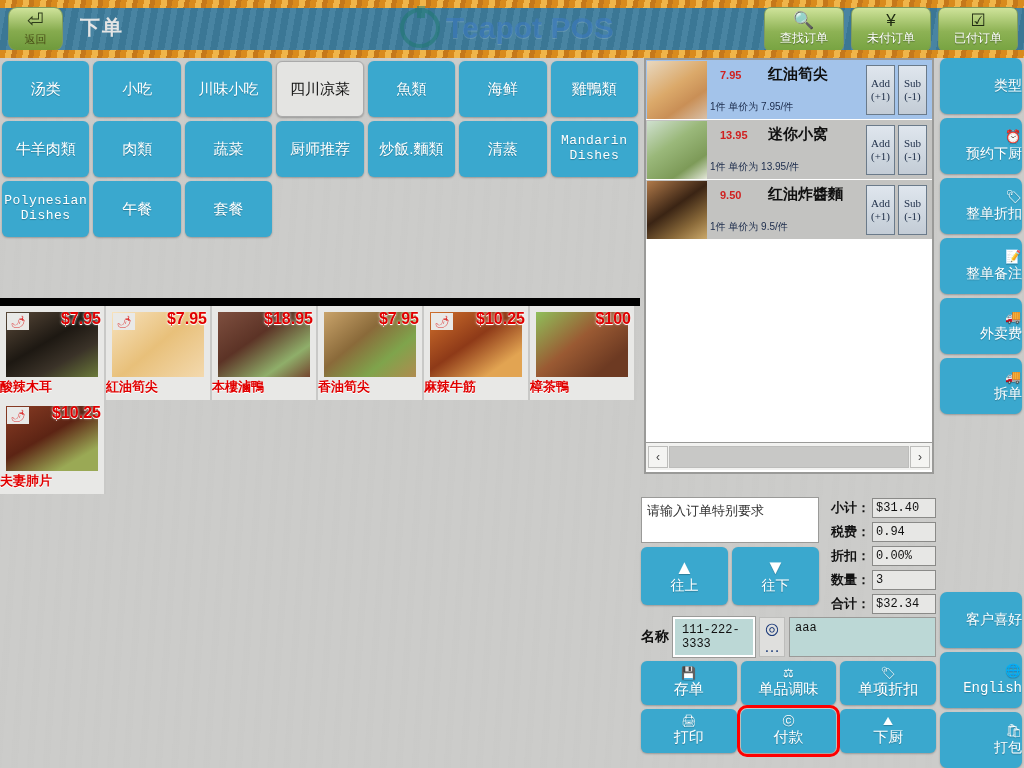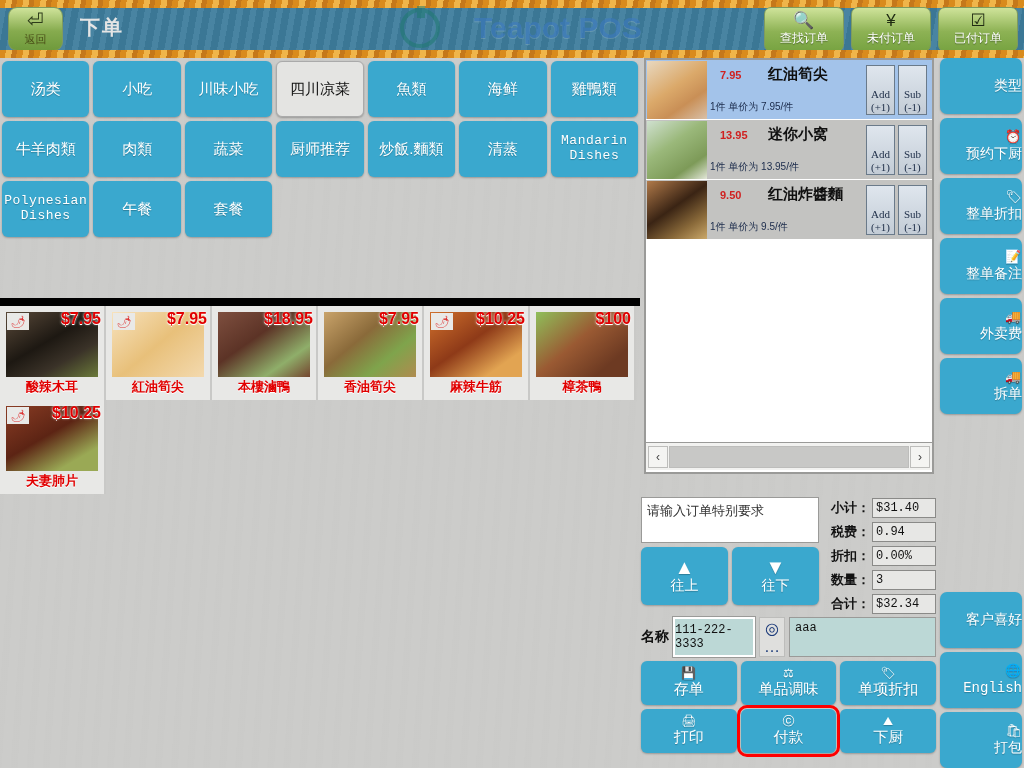--- a/index.html
+++ b/index.html
@@ -35,21 +35,21 @@
   .back-btn{ position:absolute; left:8px; top:7px; width:55px; height:44px;
     border-radius:9px; border:1px solid #7f9b5e;
     background:linear-gradient(#cfe39a,#86ab4e 55%,#6f9a3c);
     display:flex; flex-direction:column; align-items:center; justify-content:center;
     color:#2a4a10; cursor:pointer; }
   .back-btn .glyph{ font-size:20px; line-height:18px; color:#2d3b1a; }
   .back-btn .lbl{ font-size:11px; color:#4a4f18; margin-top:3px;}
   .hdr-title{ position:absolute; left:80px; top:14px; color:#e5e5e5;
     font-size:20px; font-weight:bold; letter-spacing:2px; }
   .logo{ position:absolute; left:400px; top:8px; display:flex; align-items:center;
-    opacity:.52;gap:28px; }
+    opacity:.52; }
   .logo-mark{ width:40px; height:40px; border-radius:50%; border:4px solid #1d7a6e;
     position:relative; }
   .logo-mark:after{content:""; position:absolute; left:13px; top:-6px; width:8px;height:12px;
      background:#1d7a6e;}
   .logo-text{ font-size:30px; font-weight:bold; color:#3c79c8; margin-left:6px;
      text-shadow:0 1px 0 rgba(255,255,255,.3);}
   .hdr-right{ position:absolute; right:6px; top:7px; display:flex; gap:7px; }
   .hdr-btn{ width:80px; height:45px; border-radius:7px; border:1px solid #7f9b5e;
     background:linear-gradient(#cfe39a,#8db254 55%,#77a341);
     display:flex; flex-direction:column; align-items:center; justify-content:center;
@@ -76,21 +76,21 @@
   .prod-wrap{ position:absolute; left:0; top:306px; width:640px; height:190px; }
   .prod-grid{ display:flex; flex-wrap:wrap; }
   .prod{ position:relative; width:106px; height:94px; cursor:pointer;
      border-right:2px solid #c9c9c7; background:#e8e8e6; overflow:hidden;}
   .prod .img{ position:absolute; left:6px; top:6px; right:6px; height:65px; }
   .prod .price{ position:absolute; right:3px; top:4px; color:#e10000; font-size:16px;
      font-weight:bold; text-shadow:0 1px 0 #fff,0 0 3px #fff; }
   .prod .spicy{ position:absolute; left:7px; top:7px; width:22px; height:17px;
      background:#e9e9e7; display:flex; align-items:center; justify-content:center;
      font-size:12px; color:#d33; }
-  .prod .nm{ position:absolute; left:0; right:0; bottom:4px; text-align:center;
+  .prod .nm{ position:absolute; left:0; right:0; bottom:4px; 
      color:#e10000; font-size:13px; font-weight:bold; text-shadow:0 1px 0 #fff;}
 
   
   .f0{background:linear-gradient(150deg,#5a4a3a,#1d1812 45%,#3a3228 70%,#6b7a3a);}
   .f1{background:linear-gradient(140deg,#f7e2bd,#e8c07a 50%,#f3d9ae);}
   .f2{background:linear-gradient(145deg,#7e4f3f,#5c3326 40%,#8fae6a 75%,#74452f);}
   .f3{background:linear-gradient(140deg,#c9a36a,#8a6a3a 40%,#7fa44c 70%,#b08b4f);}
   .f4{background:linear-gradient(145deg,#d0702c,#8e3a18 45%,#e2a452 80%);}
   .f5{background:linear-gradient(140deg,#8fbf5a,#9a5a33 45%,#6d3a22 80%);}
   .f6{background:linear-gradient(150deg,#8a3c24,#5c2414 45%,#9aa955 80%);}
@@ -109,21 +109,21 @@
   .orow .mid{ flex:1; position:relative; padding:4px 4px 0 6px;border-radius:14px; }
   .orow .pr{ color:#d02020; font-size:11px; font-weight:bold; position:absolute;
      left:12px; top:9px;}
   .orow .nm{ color:#101010; font-size:15px; font-weight:bold; position:absolute;
      left:60px; top:5px; }
   .orow .sub{ position:absolute; left:2px; bottom:5px; font-size:10px; color:#1a2a4a; }
   .orow .btns{ display:flex; gap:3px; align-items:center; padding-right:5px; }
   .qbtn{ width:29px; height:50px; border:1px solid #6a7a8a;
      background:linear-gradient(#dfe6ee,#c3ccd6);
      font-family:"Liberation Serif", serif; font-size:11px; color:#20304a;
-     display:flex; flex-direction:column; align-items:center; justify-content:flex-end;
+     display:flex; flex-direction:column; align-items:center; justify-content:center;
      cursor:pointer; line-height:13px;}
   .hscroll{ height:28px; border-top:1px solid #9a9a98; background:#f2f2f0;
      display:flex; align-items:center; padding:2px; }
   .hs-arrow{ width:20px; height:22px; background:#f4f4f2; border:1px solid #bdbdbb;
      display:flex;align-items:center;justify-content:center; font-size:12px; color:#444;
      cursor:pointer;}
   .hs-track{ flex:1; height:22px; background:#c8c8c6; margin:0 1px; border:1px solid #bdbdbb;
      cursor:pointer;}
 
   
@@ -155,21 +155,21 @@
      padding-right:2px;}
   .tval{ flex:1; height:20px; background:#e7e7e5; border:1px solid #8a8a88;
      font-family:"Liberation Mono", monospace; font-size:12px; color:#111;
      padding:2px 3px; }
 
   .namerow{ position:absolute; left:641px; top:615px; width:295px; height:44px;
      display:flex; align-items:center; gap:4px; }
   .nm-lbl{ font-size:14px; color:#111; font-weight:bold; }
   .nm-in{ width:82px; height:40px; background:#bcd8d6; border:2px solid #fff;
      outline:1px solid #9a9a98; font-family:"Liberation Mono", monospace;
-     font-size:12px; color:#111; padding:0 0; display:flex; align-items:center;
+     font-size:12px; color:#111; padding:0 7px; display:flex; align-items:center;
      cursor:text;}
   .nm-loc{ width:26px; height:40px; background:#dfdfdd; border:1px solid #bdbdbb;
      display:flex; flex-direction:column; align-items:center; justify-content:center;
      cursor:pointer; color:#1b3a7a; }
   .nm-note{ flex:1; height:40px; background:#bcd8d6; border:1px solid #9a9a98;
      font-family:"Liberation Mono", monospace; font-size:12px; color:#111;
      padding:3px 5px; cursor:text;}
 
   .actgrid{ position:absolute; left:641px; top:661px; width:295px;
      display:grid; grid-template-columns:repeat(3,1fr); gap:4px; }

